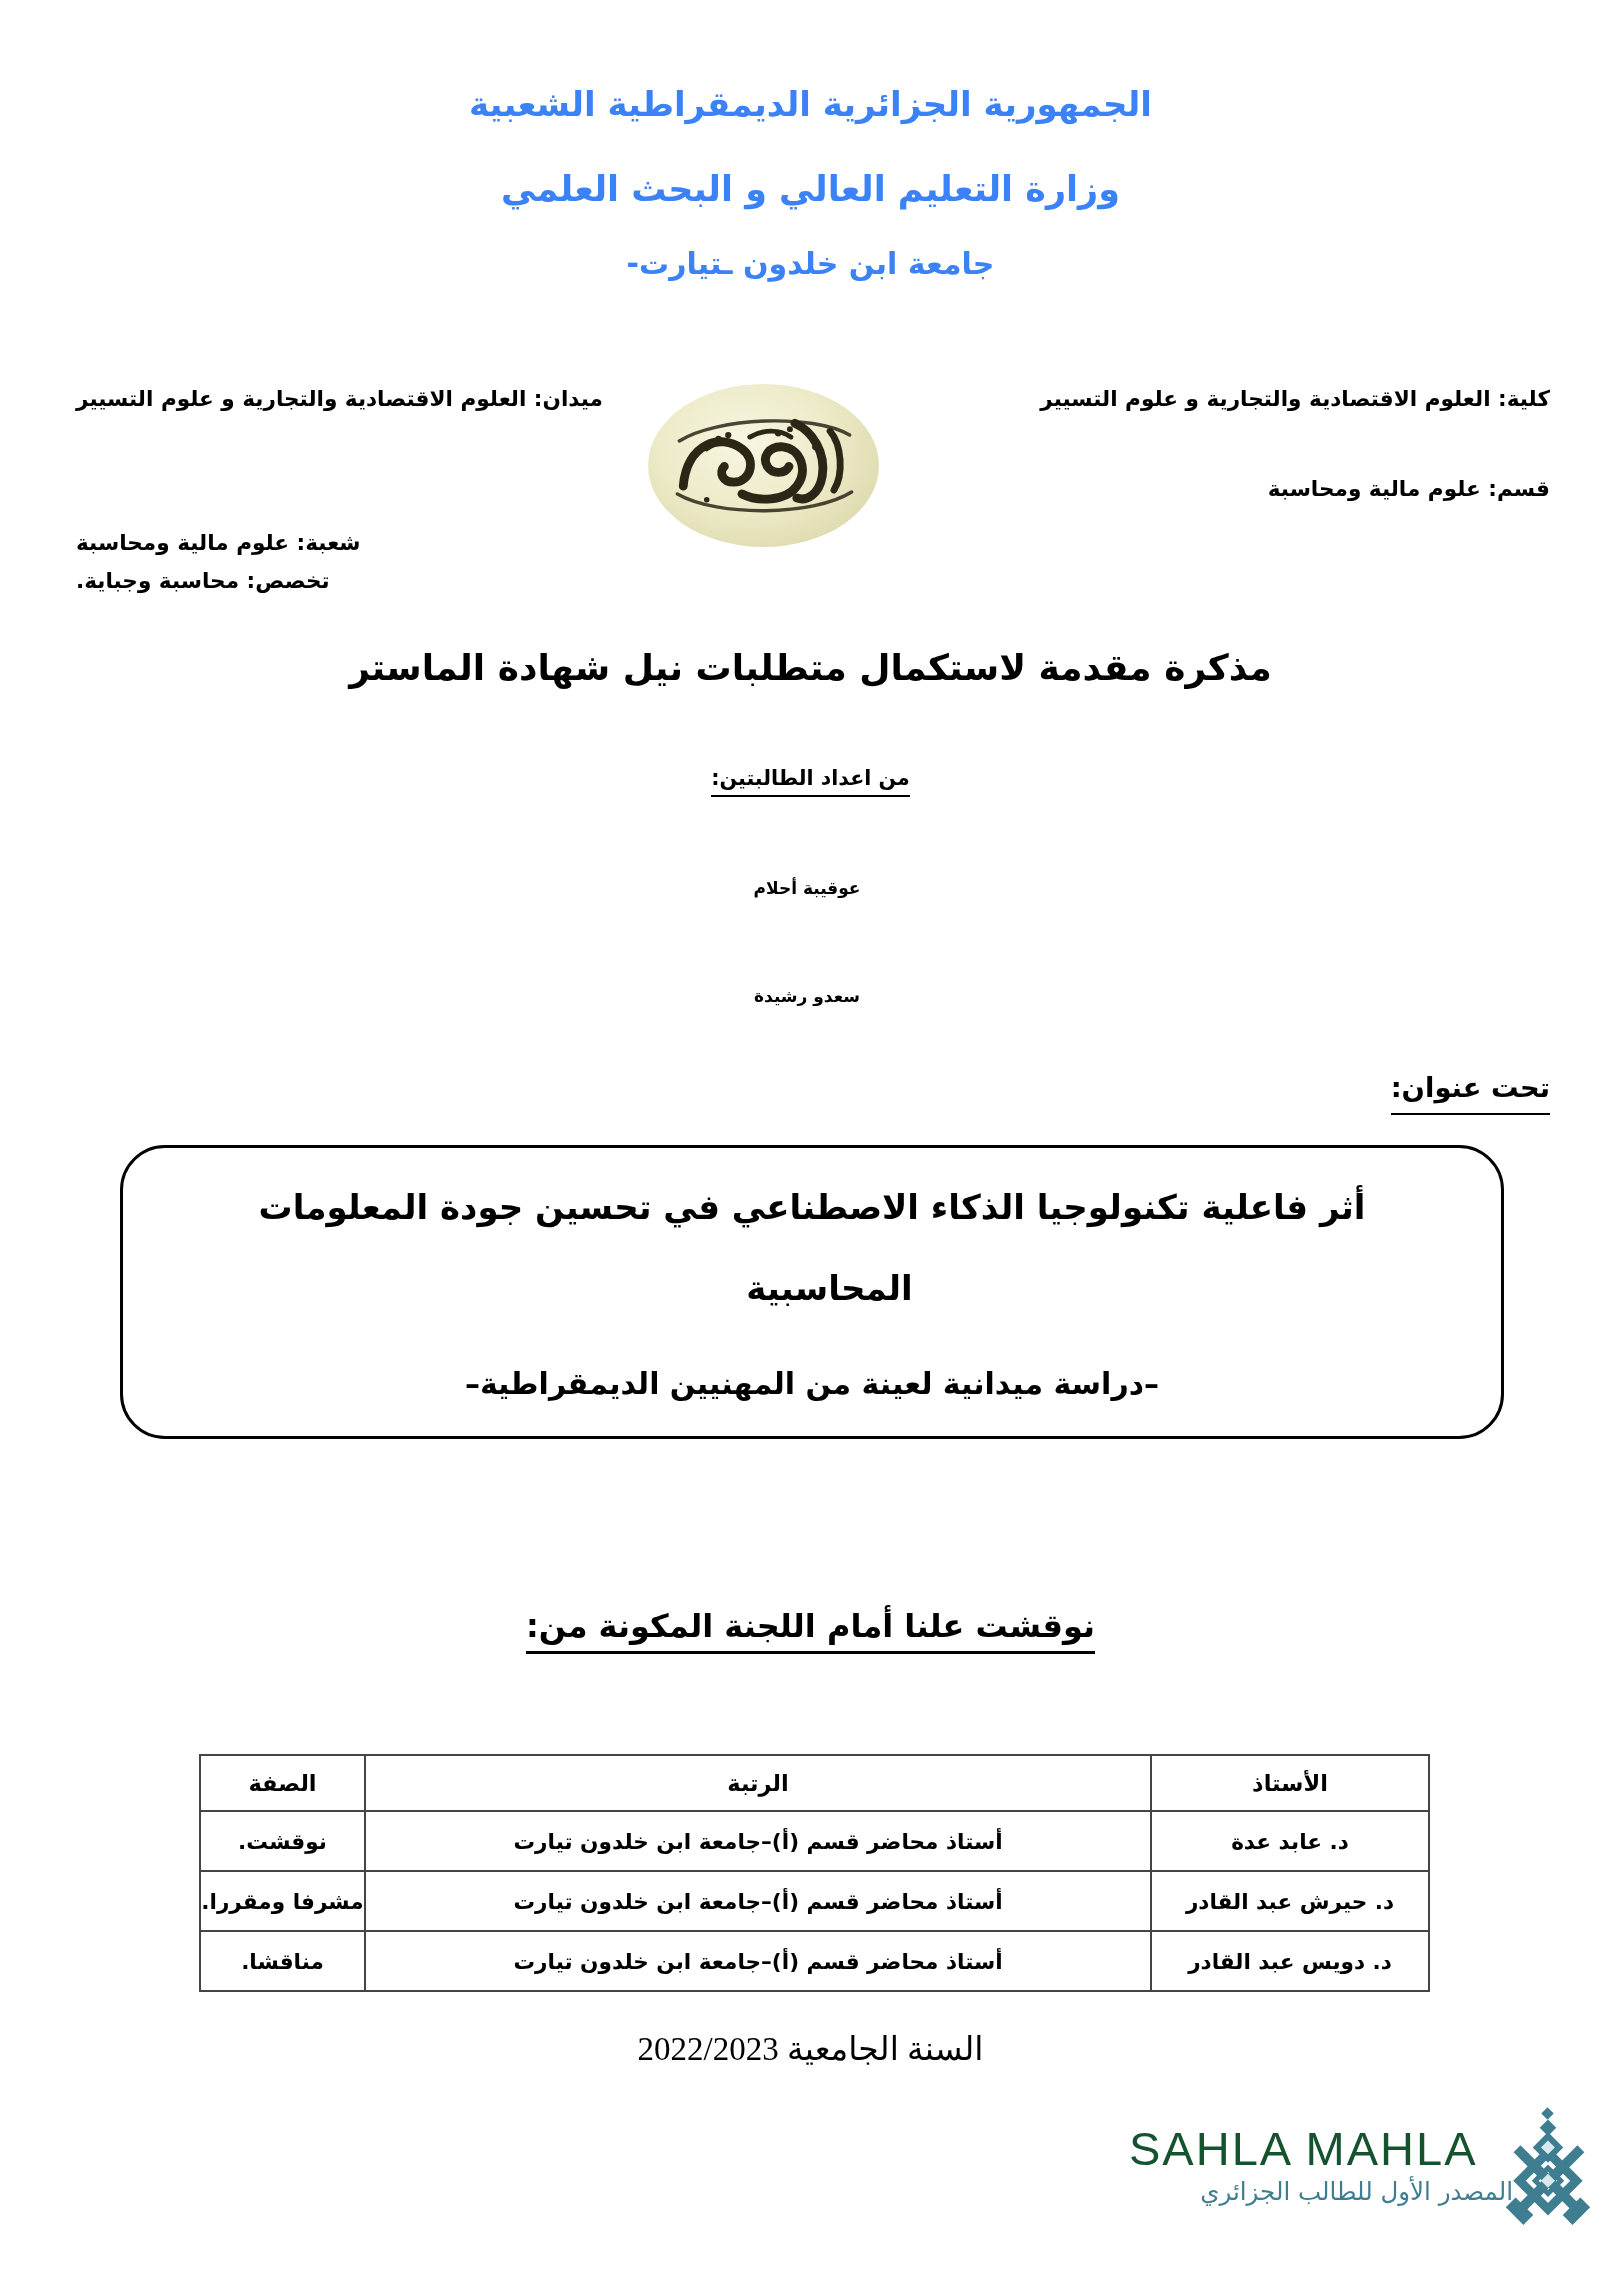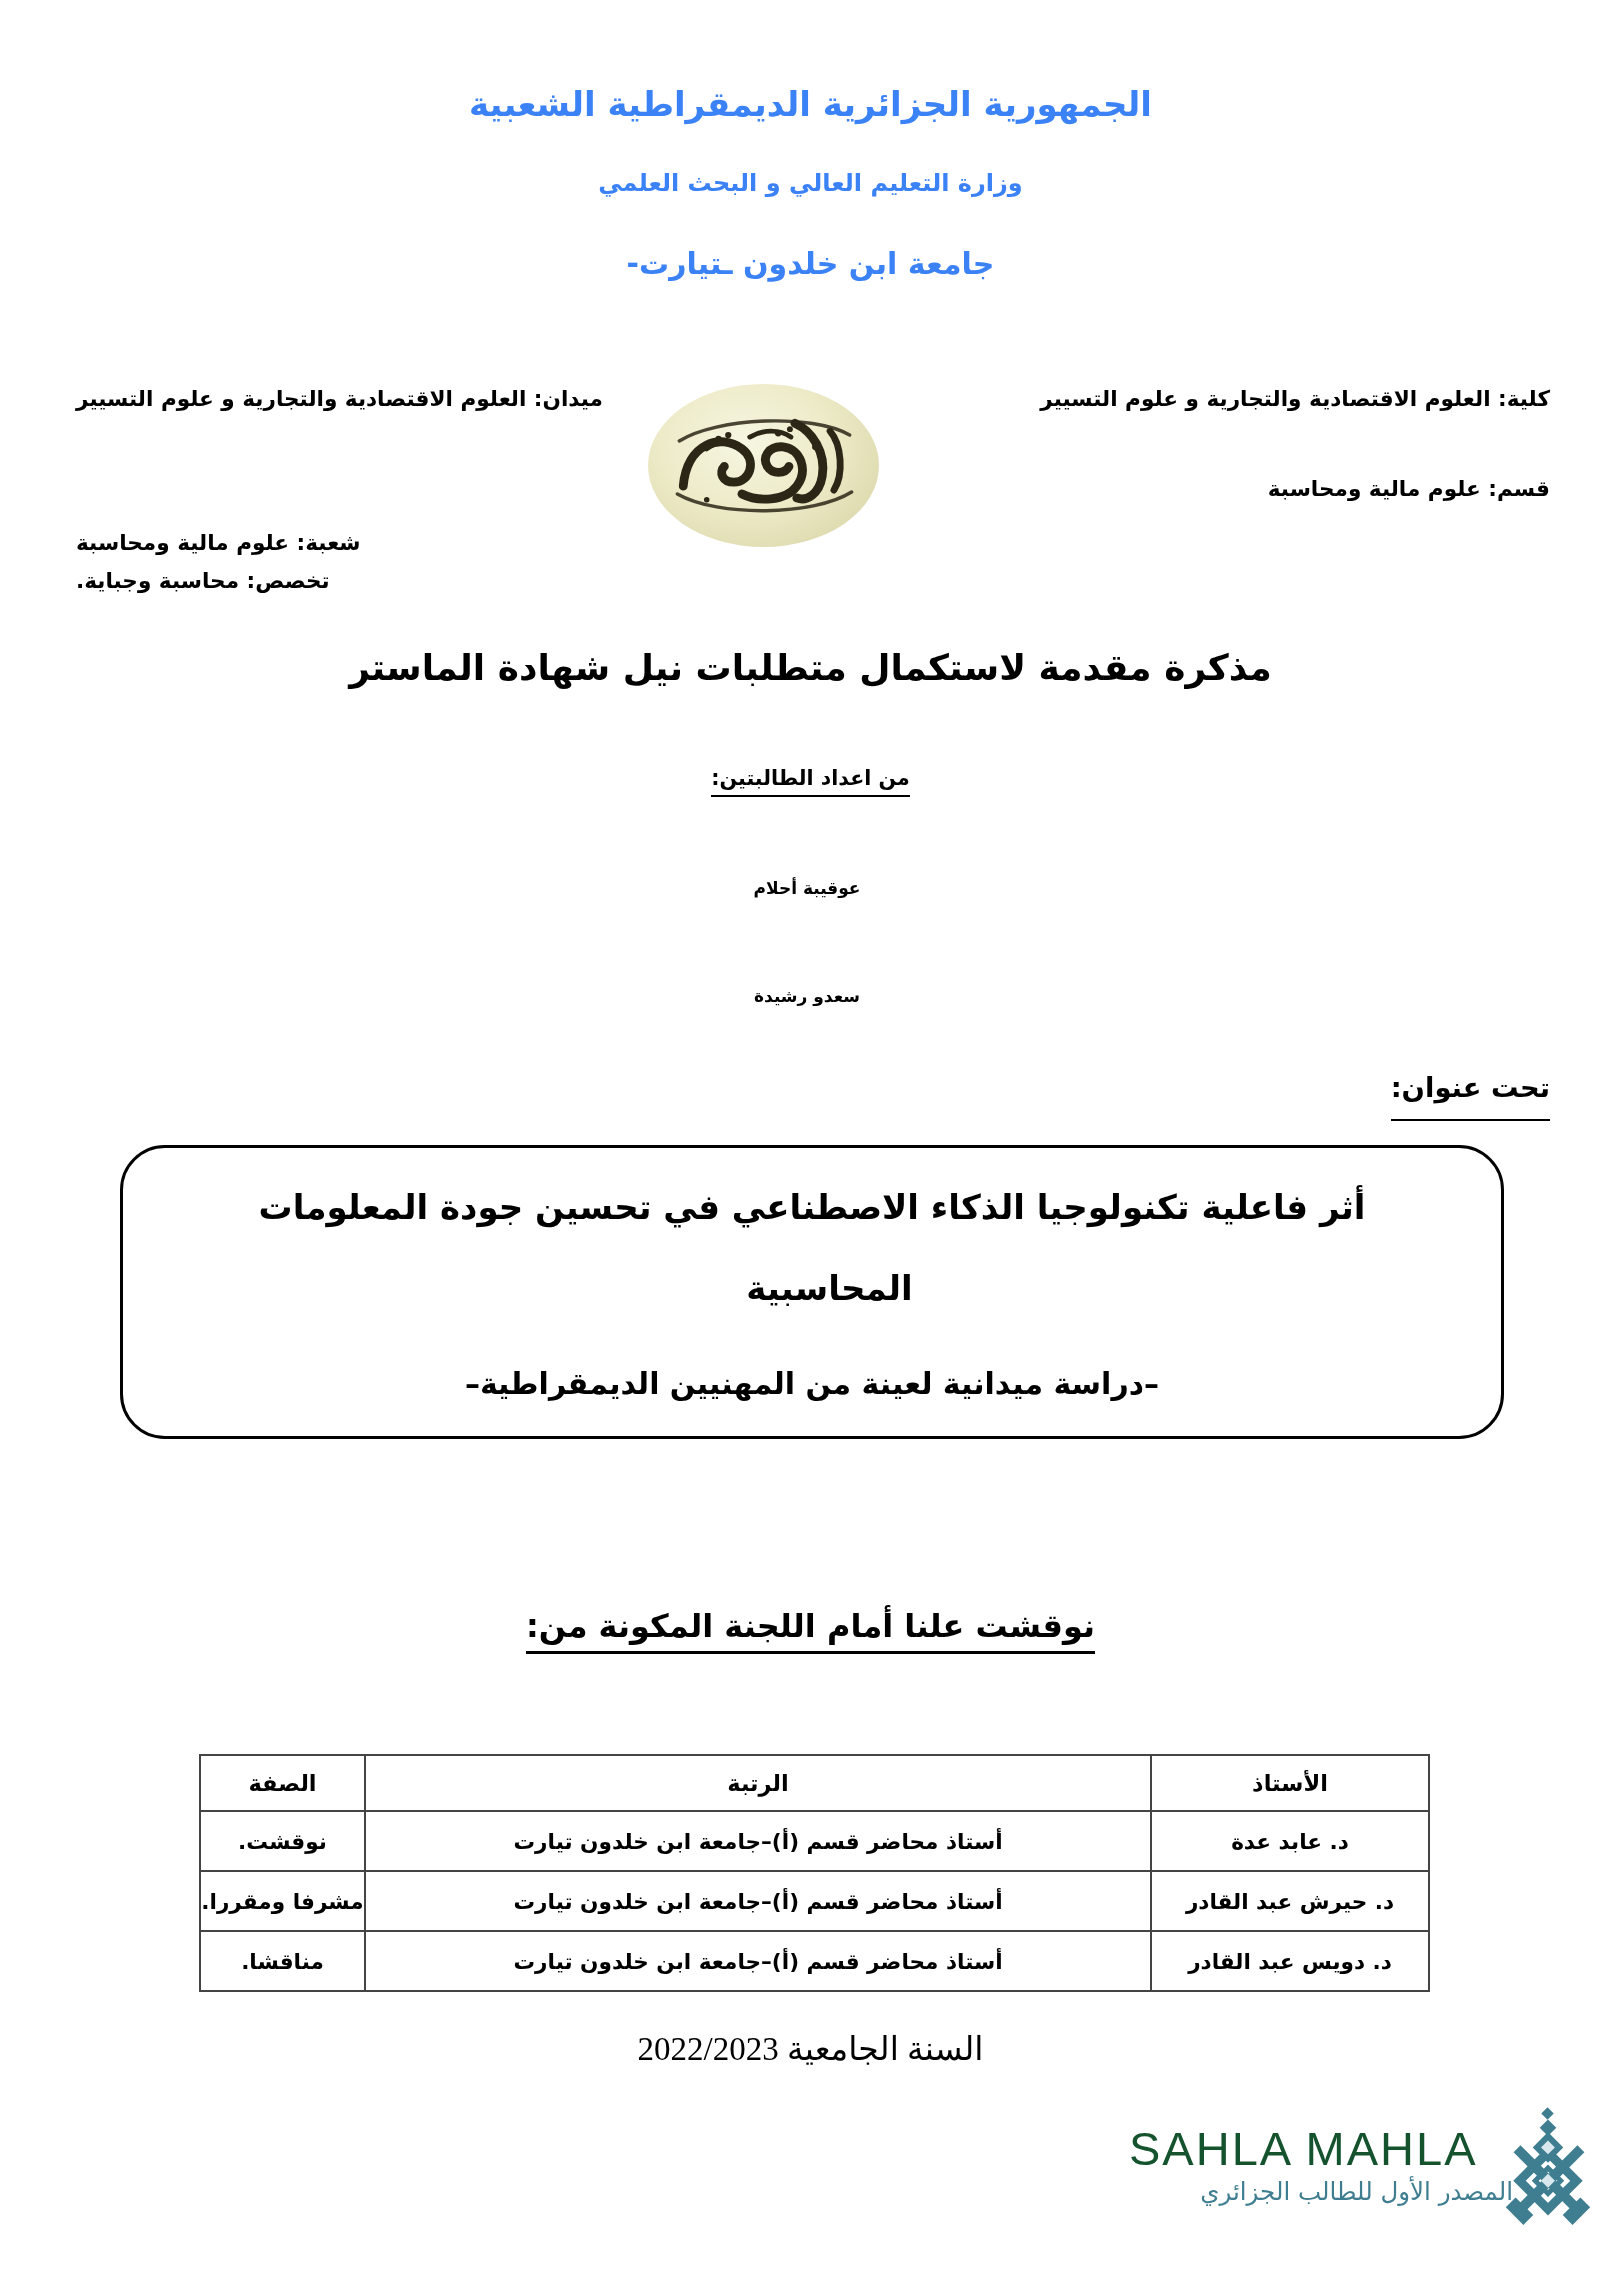--- a/index.html
+++ b/index.html
@@ -28,21 +28,21 @@
 
   
   .hdr {
     position: absolute;
     left: 0; right: 0;
     text-align: center;
     font-weight: bold;
     color: #3b82f6;
   }
   .hdr-1 { top: 84px;  font-size: 34px; letter-spacing: 0px; }
-  .hdr-2 { top: 169px; font-size: 24px; }
+  .hdr-2 { top: 169px; font-size: 35px; }
   .hdr-3 { top: 246px; font-size: 30px; }
 
   
   .inst-right {
     position: absolute;
     right: 71px;
     text-align: right;
     font-weight: bold;
     font-size: 21.6px;
     white-space: nowrap;
@@ -115,21 +115,21 @@
   
   .under-title {
     position: absolute;
     right: 71px;
     top: 1072px;
     font-size: 27.4px;
     font-weight: bold;
   }
   .under-title span {
     border-bottom: 2.9px solid #000;
-    padding-bottom: 16px;
+    padding-bottom: 10px;
   }
 
   
   .title-box {
     position: absolute;
     left: 120px;
     top: 1145px;
     width: 1384px;
     height: 294px;
     border: 3.9px solid #000;

